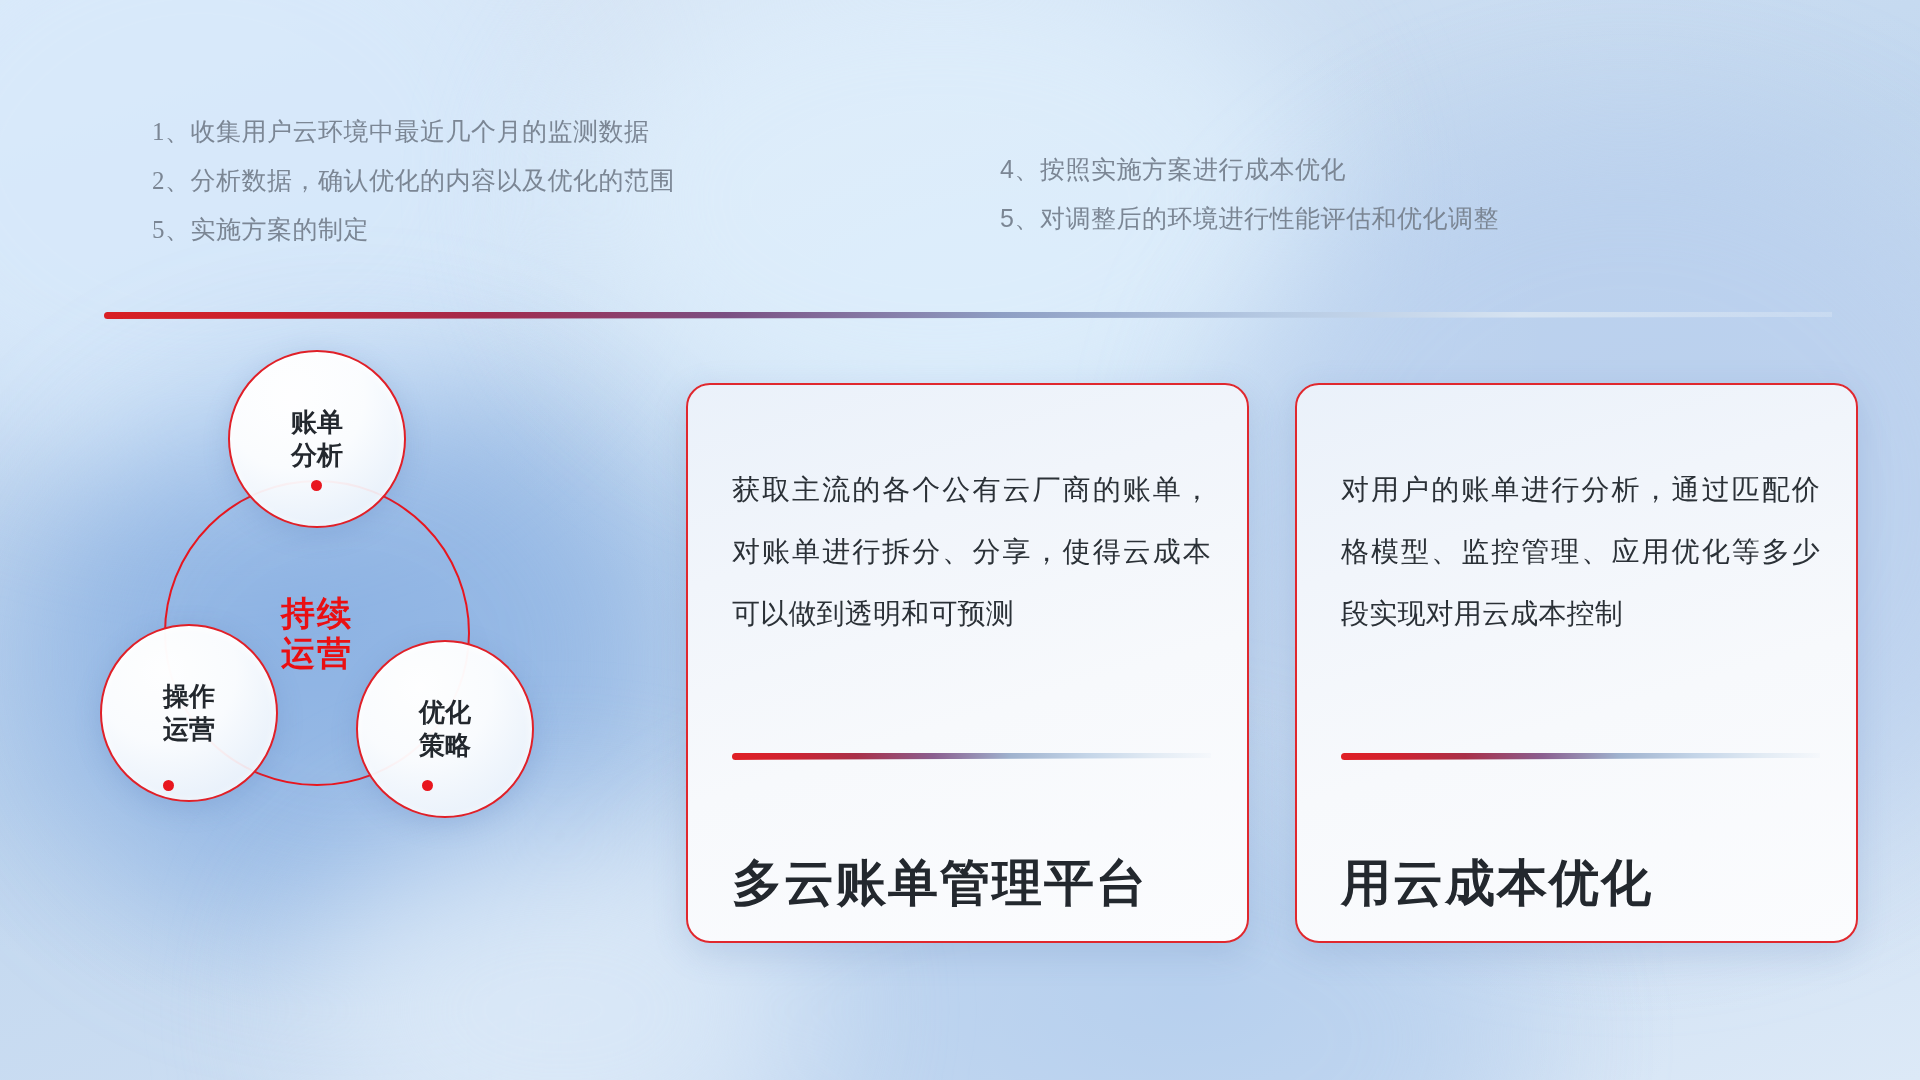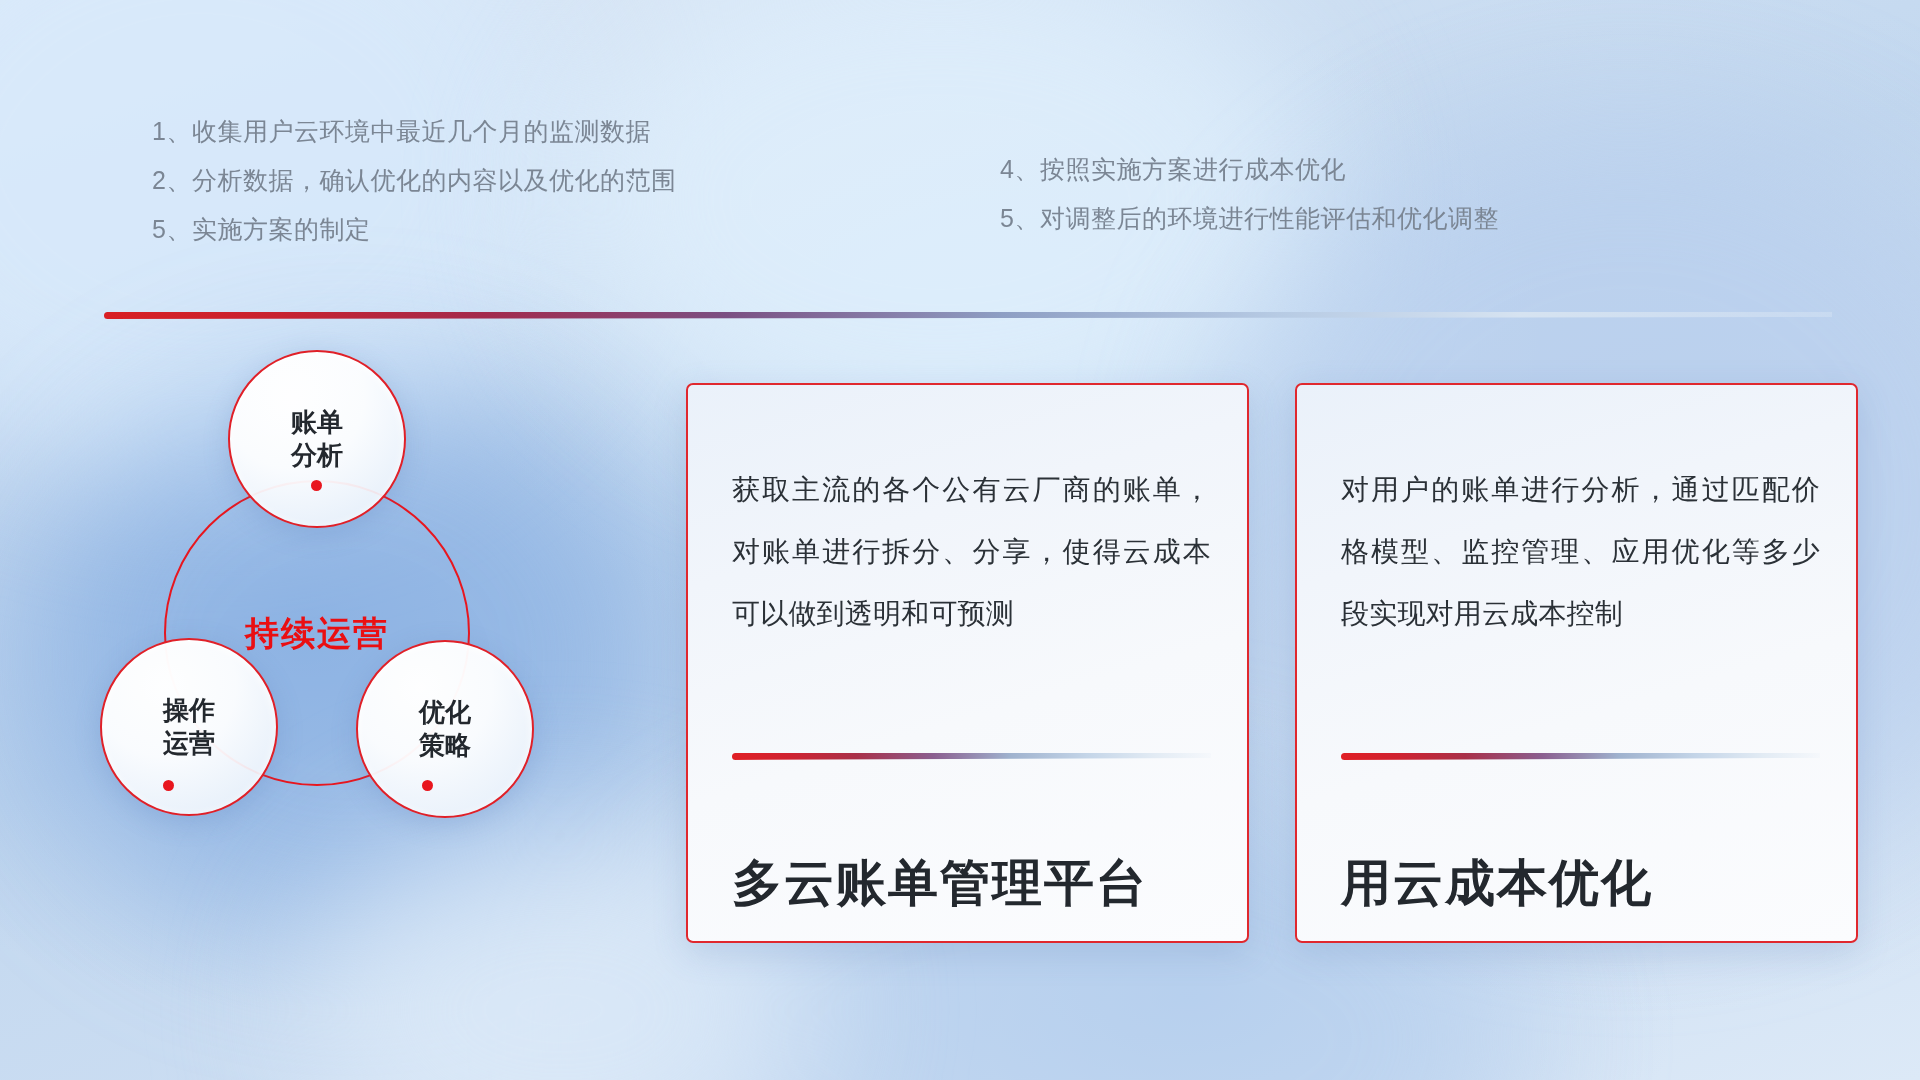--- a/index.html
+++ b/index.html
@@ -39,21 +39,21 @@
     position: absolute;
     font-size: 25px;
     line-height: 1.0;
     color: #7b8694;
     letter-spacing: 0.5px;
     white-space: nowrap;
   }
   .bullets .line { margin-bottom: 24px; }
   .bullets .line:last-child { margin-bottom: 0; }
 
-  #bullets-left  { left: 152px; top: 119px; }
+  #bullets-left  { left: 152px; top: 119px; font-family: Liberation Serif, serif; }
   #bullets-right { left: 1000px; top: 157px; }
 
   
   #divider {
     position: absolute;
     left: 104px;
     top: 312px;
     width: 1728px;
     height: 7px;
     background: linear-gradient(90deg,
@@ -78,38 +78,38 @@
     align-items: center;
     justify-content: center;
     text-align: center;
     font-weight: bold;
     color: #23282e;
     font-size: 26px;
     line-height: 1.28;
     z-index: 3;
   }
   #venn-top    { left: 128px; top: 0px;   width: 178px; height: 178px; }
-  #venn-left   { left: 0px;   top: 288px; width: 178px; height: 178px; }
+  #venn-left   { left: 0px;   top: 274px; width: 178px; height: 178px; }
   #venn-right  { left: 256px; top: 290px; width: 178px; height: 178px; }
 
   #venn-center {
     position: absolute;
     left: 64px; top: 130px;
     width: 306px; height: 306px;
     border-radius: 50%;
     border: 2.4px solid #e8161e;
     background: transparent;
     z-index: 2;
   }
   #venn-center-label {
     position: absolute;
     left: 64px; top: 130px;
     width: 306px; height: 306px;
     display: flex;
-    flex-direction: row;
+    flex-direction: column;
     align-items: center;
     justify-content: center;
     color: #ea0f12;
     font-size: 34px;
     font-weight: bold;
     line-height: 1.18;
     letter-spacing: 2px;
     text-align: right;
     z-index: 4;
     pointer-events: none;
@@ -125,21 +125,21 @@
   #dot-top   { left: 211px; top: 130px; }
   #dot-left  { left: 63px;  top: 430px; }
   #dot-right { left: 322px; top: 430px; }
 
   
   .card {
     position: absolute;
     top: 383px;
     width: 563px;
     height: 560px;
-    border-radius: 7px;
+    border-radius: 24px;
     border: 2px solid #e0282e;
     background: linear-gradient(163deg, #eaf1fa 0%, #f1f5fb 28%, #f7f9fc 58%, #fbfcfe 100%);
     box-shadow: 0 10px 34px rgba(70,110,170,0.18);
     overflow: hidden;
   }
   #card-1 { left: 686px; }
   #card-2 { left: 1295px; }
 
   .card-body {
     position: absolute;

